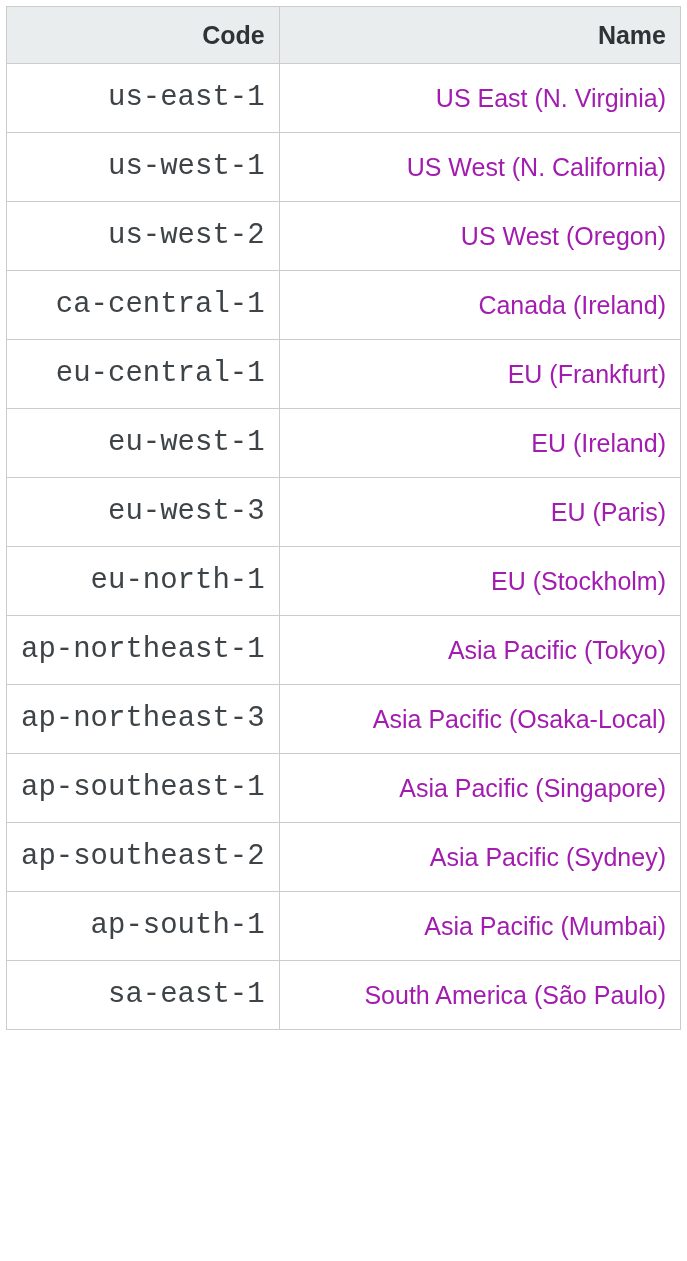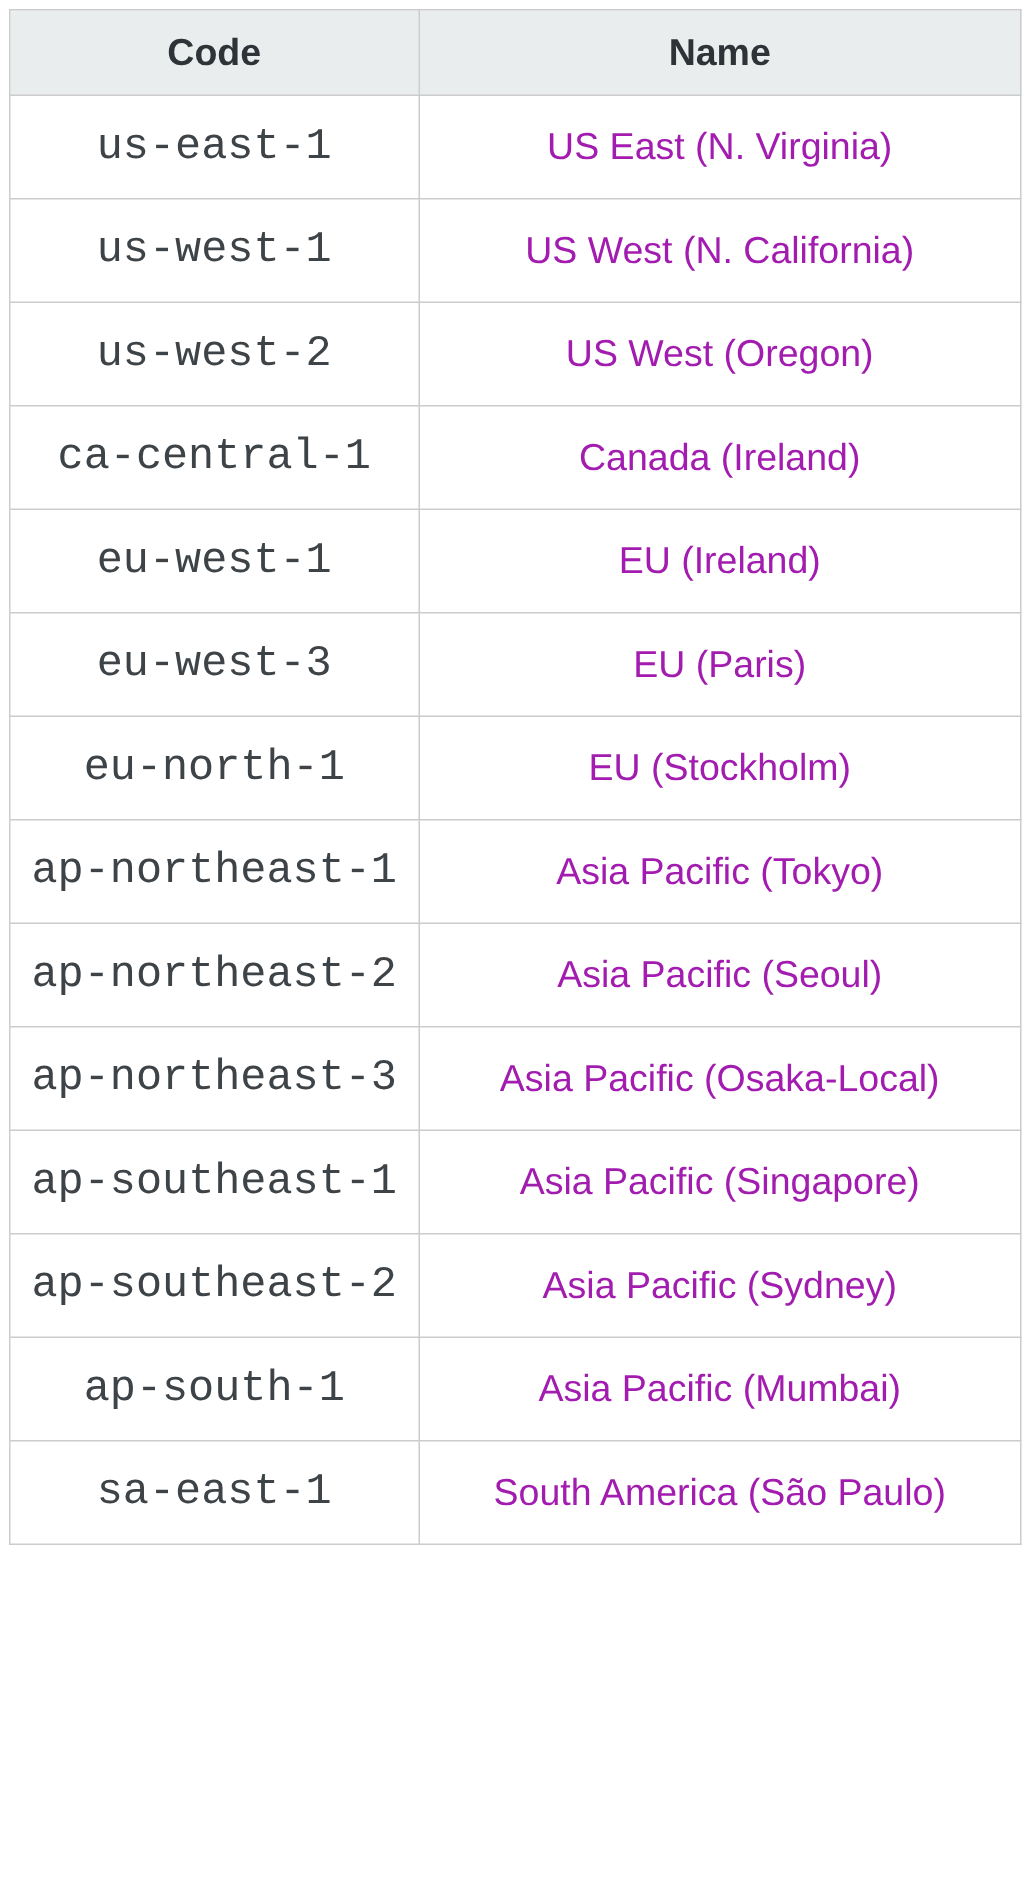--- a/index.html
+++ b/index.html
@@ -15,21 +15,21 @@
   table.regions {
     border-collapse: collapse;
     width: 675px;
     font-size: 25px;
     line-height: 1.2;
   }
   table.regions th,
   table.regions td {
     border: 1px solid #cccccc;
     vertical-align: middle;
-    text-align: center;
+    text-align: right;
   }
   table.regions thead th {
     background: #eaeded;
     font-weight: 700;
     color: #2e3338;
     padding: 12px 14px;
     height: 32px;
   }
   table.regions tbody td {
     padding: 0 14px;
@@ -71,38 +71,38 @@
       </tr>
       <tr>
         <td class="code">us-west-2</td>
         <td>US West (Oregon)</td>
       </tr>
       <tr>
         <td class="code">ca-central-1</td>
         <td>Canada (Ireland)</td>
       </tr>
       <tr>
+        <td class="code">eu-central-1</td>
+        <td>EU (Frankfurt)</td>
+      </tr>
+      <tr>
         <td class="code">eu-west-1</td>
         <td>EU (Ireland)</td>
       </tr>
       <tr>
         <td class="code">eu-west-3</td>
         <td>EU (Paris)</td>
       </tr>
       <tr>
         <td class="code">eu-north-1</td>
         <td>EU (Stockholm)</td>
       </tr>
       <tr>
         <td class="code">ap-northeast-1</td>
         <td>Asia Pacific (Tokyo)</td>
-      </tr>
-      <tr>
-        <td class="code">ap-northeast-2</td>
-        <td>Asia Pacific (Seoul)</td>
       </tr>
       <tr>
         <td class="code">ap-northeast-3</td>
         <td>Asia Pacific (Osaka-Local)</td>
       </tr>
       <tr>
         <td class="code">ap-southeast-1</td>
         <td>Asia Pacific (Singapore)</td>
       </tr>
       <tr>

